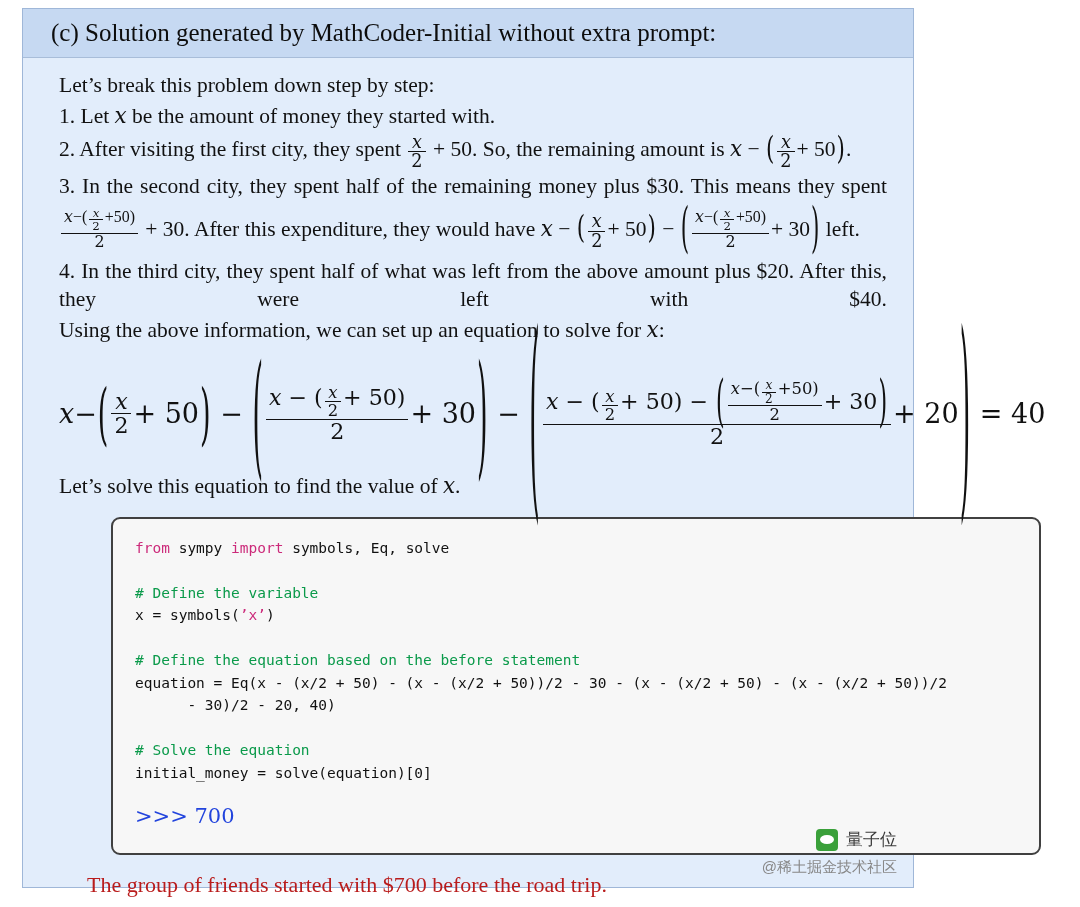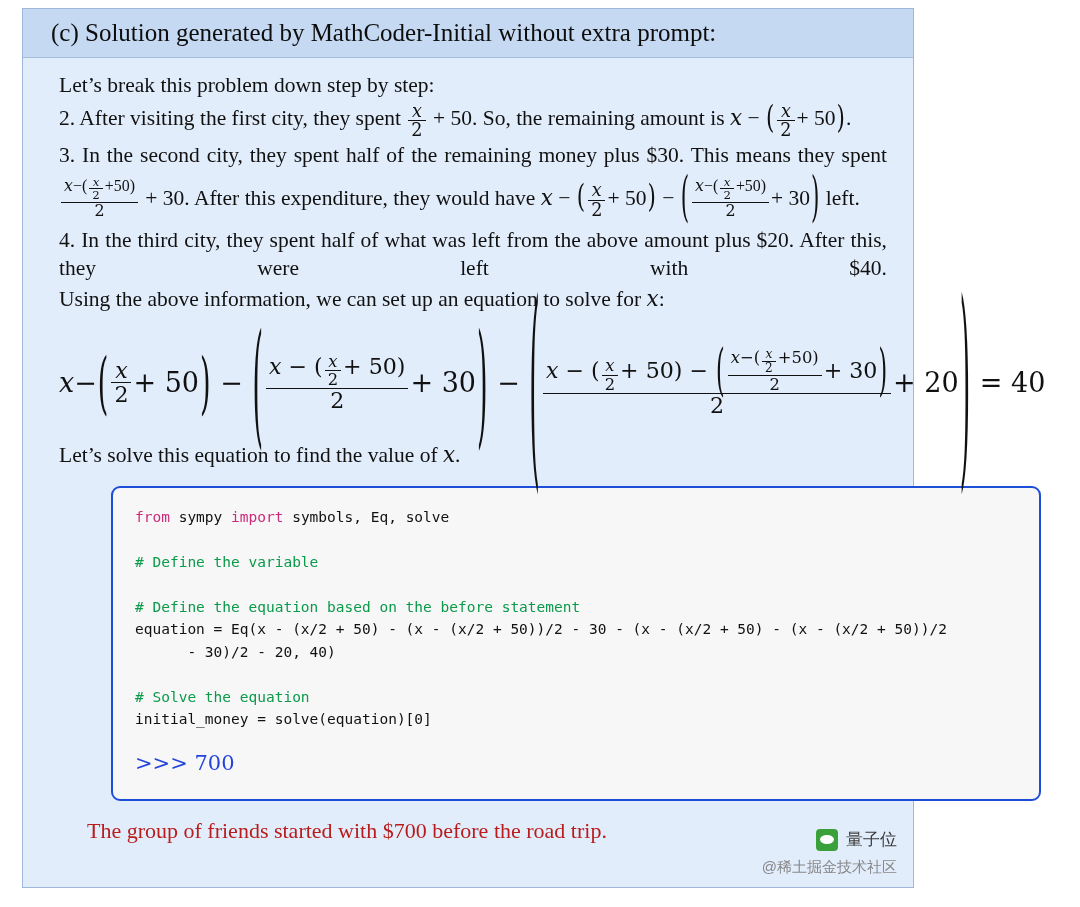--- a/index.html
+++ b/index.html
@@ -75,21 +75,21 @@
     margin: 34px 0 24px 0;
     font-size: 27px;
     font-family: "DejaVu Serif", serif;
     white-space: nowrap;
   }
   .eq-row { display: inline-flex; align-items: center; justify-content: center; }
 
   .codebox {
     margin: 16px 24px 0 52px;
     background: #f7f7f7;
-    border: 2px solid #1d4ed8;
+    border: 2px solid #404040;
     border-radius: 9px;
     padding: 18px 22px 20px 22px;
     width: 930px;
     box-sizing: border-box;
     font-family: "DejaVu Sans Mono", monospace;
     font-size: 14.5px;
     line-height: 1.55;
     color: #111;
   }
   .codebox pre { margin: 0; font-family: "DejaVu Sans Mono", monospace; white-space: pre; }
@@ -140,20 +140,23 @@
 
 <div class="page">
   <div class="panel">
 
     <div class="panel-header">(c) Solution generated by MathCoder-Initial without extra prompt:</div>
 
     <div class="body">
 
       <div class="line">Let’s break this problem down step by step:</div>
 
+      <div class="line">
+        <span>1. Let </span><span class="mi">x</span><span> be the amount of money they started with.</span>
+      </div>
 
       <div class="line">
         <span>2. After visiting the first city, they spent </span><span class="frac"><span class="num mi">x</span><span class="den mn">2</span></span><span> + 50. So, the remaining amount is </span><span class="mi">x</span> − <span class="paren">(</span><span class="frac"><span class="num mi">x</span><span class="den mn">2</span></span><span>+ 50</span><span class="paren">)</span>.
       </div>
 
       <div class="line just">
         <span>3. In the second city, they spent half of the remaining money plus $30. This means they spent</span>
       </div>
 
       <div class="line" style="margin-top:6px;">
@@ -191,20 +194,21 @@
       </div>
 
       <div class="line">
         <span>Let’s solve this equation to find the value of </span><span class="mi">x</span><span>.</span>
       </div>
 
       <div class="codebox">
         <pre><span class="kw">from</span><span> sympy </span><span class="kw">import</span><span> symbols, Eq, solve</span></pre>
         <pre>&nbsp;</pre>
         <pre class="cm"># Define the variable</pre>
+        <pre><span>x = symbols(</span><span class="st">’x’</span><span>)</span></pre>
         <pre>&nbsp;</pre>
         <pre class="cm"># Define the equation based on the before statement</pre>
         <pre>equation = Eq(x - (x/2 + 50) - (x - (x/2 + 50))/2 - 30 - (x - (x/2 + 50) - (x - (x/2 + 50))/2</pre>
         <pre>      - 30)/2 - 20, 40)</pre>
         <pre>&nbsp;</pre>
         <pre class="cm"># Solve the equation</pre>
         <pre>initial_money = solve(equation)[0]</pre>
         <span class="out">&gt;&gt;&gt; 700</span>
       </div>
 

